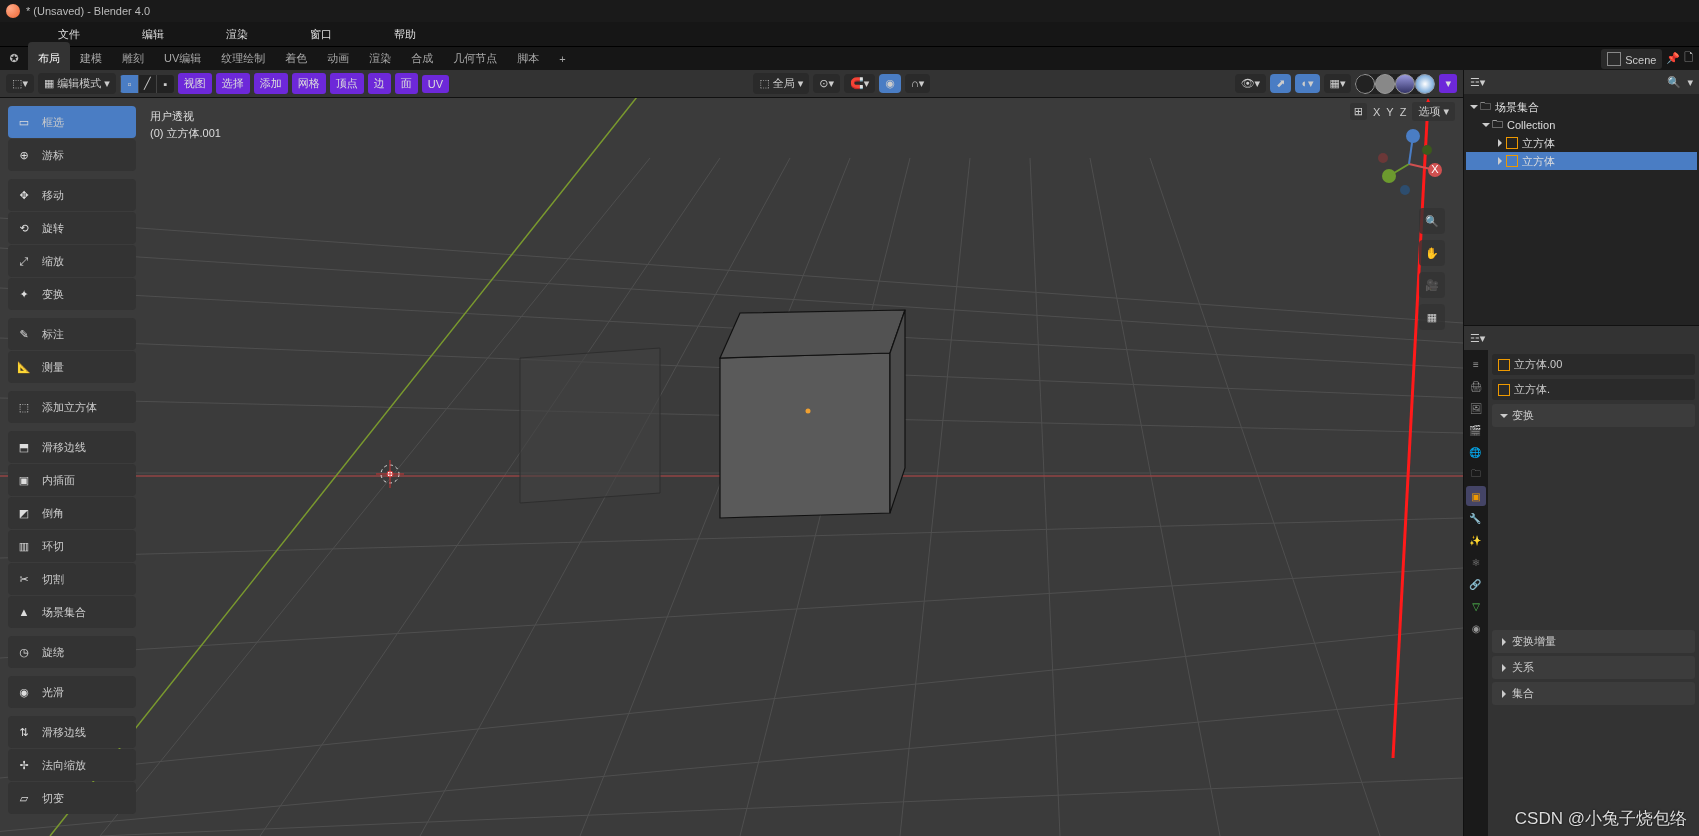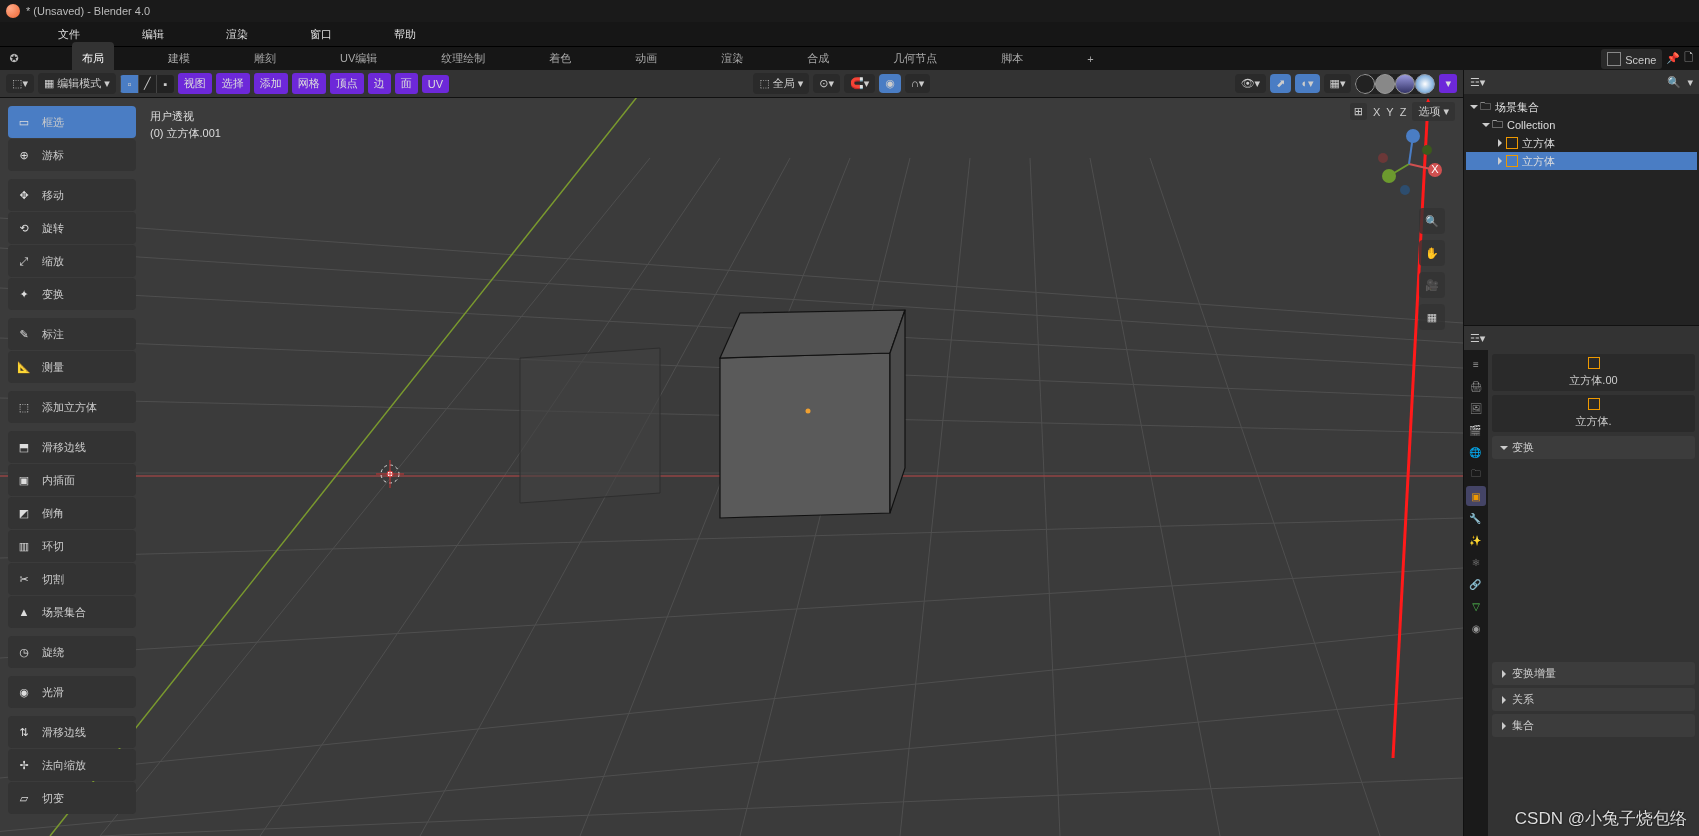--- a/index.html
+++ b/index.html
@@ -4,21 +4,21 @@
 <style>
 * { margin:0; padding:0; box-sizing:border-box; font-family:sans-serif; font-size:11px; user-select:none; }
 body { background:#1d1d1d; color:#ccc; width:1699px; height:836px; overflow:hidden; position:relative; }
 
 .titlebar { height:22px; background:#1a1a1a; display:flex; align-items:center; padding:0 6px; gap:6px; color:#bbb; }
 .titlebar .logo { width:14px; height:14px; background:radial-gradient(circle at 30% 30%, #fa8, #e63); border-radius:50%; }
 .menubar { height:24px; background:#161616; display:flex; align-items:center; gap:2px; padding-left:6px; }
 .menubar span { padding:4px 8px; color:#ddd; cursor:default;margin-left:44px; }
 .workspace-tabs { height:24px; background:#161616; display:flex; align-items:center; border-top:1px solid #000; }
 .workspace-tabs .logo { width:20px;height:20px;margin:0 4px;display:flex;align-items:center;justify-content:center;color:#bbb;}
-.workspace-tabs .tab { padding:9px 10px; color:#aaa;margin-left:44px; }
+.workspace-tabs .tab { padding:9px 10px; color:#aaa; }
 .workspace-tabs .tab.active { background:#333; color:#fff; border-radius:4px 4px 0 0; }
 .workspace-tabs .right { margin-left:auto; display:flex; align-items:center; gap:4px; padding-right:6px; }
 .scene-field { background:#2a2a2a; padding:3px 6px; border-radius:3px; display:flex; gap:4px; align-items:flex-end; }
 .icon-sq { width:14px; height:14px; border:1px solid #888; display:inline-block; }
 
 .header3d { height:28px; background:#333; display:flex; align-items:center; gap:4px; padding:0 6px; position:absolute; top:70px; left:0; right:236px; border-bottom:1px solid #111; }
 .header3d .pill { background:#2a2a2a; padding:3px 6px; border-radius:4px; display:flex; align-items:center; gap:3px;}
 .header3d .btn { padding:3px 6px; background:#6d28d9; border-radius:3px; color:#ddd;}
 .header3d .seg { display:flex; background:#222; border-radius:3px; overflow:hidden; }
 .header3d .seg span { width:18px; height:18px; display:flex; align-items:center; justify-content:center; border-left:1px solid #444; }
@@ -57,21 +57,21 @@
 .obj-ic { width:12px;height:12px;border:1px solid #e90;display:inline-block; }
 
 .props { flex:1; display:flex; flex-direction:column; }
 .props-head { height:24px; background:#333; display:flex; align-items:center; padding:0 6px; gap:4px; }
 .props-body { flex:1; display:flex; }
 .props-tabs { width:24px; background:#1a1a1a; display:flex; flex-direction:column; gap:2px; padding-top:4px; align-items:center; }
 .props-tabs .pt { width:20px;height:20px;border-radius:3px;display:flex;align-items:center;justify-content:center;font-size:10px; color:#999;}
 .props-tabs .pt.active { background:#446; color:#fff;}
 .props-tabs .pt.obj { color:#e90; }
 .props-content { flex:1; background:#333; padding:4px; }
-.props-content .field { background:#2a2a2a; padding:3px 6px; border-radius:3px; margin-bottom:4px; display:flex; gap:4px; align-items:center;flex-direction:column;}
+.props-content .field { background:#2a2a2a; padding:3px 6px; border-radius:3px; margin-bottom:4px; display:flex; gap:4px; align-items:center;}
 .props-content .panel-h { background:#3c3c3c; padding:4px 8px; border-radius:3px; margin-top:3px; display:flex; align-items:center; gap:4px;}
 .chev { display:inline-block; width:0;height:0;border-top:4px solid #ccc;border-left:4px solid transparent;border-right:4px solid transparent;}
 .chev.r { transform:rotate(-90deg); }
 
 .watermark { position:absolute; bottom:6px; right:12px; color:#ddd; font-size:17px; text-shadow:0 0 2px #000; }
 </style>
 </head>
 <body>
 
 <div class="titlebar">

